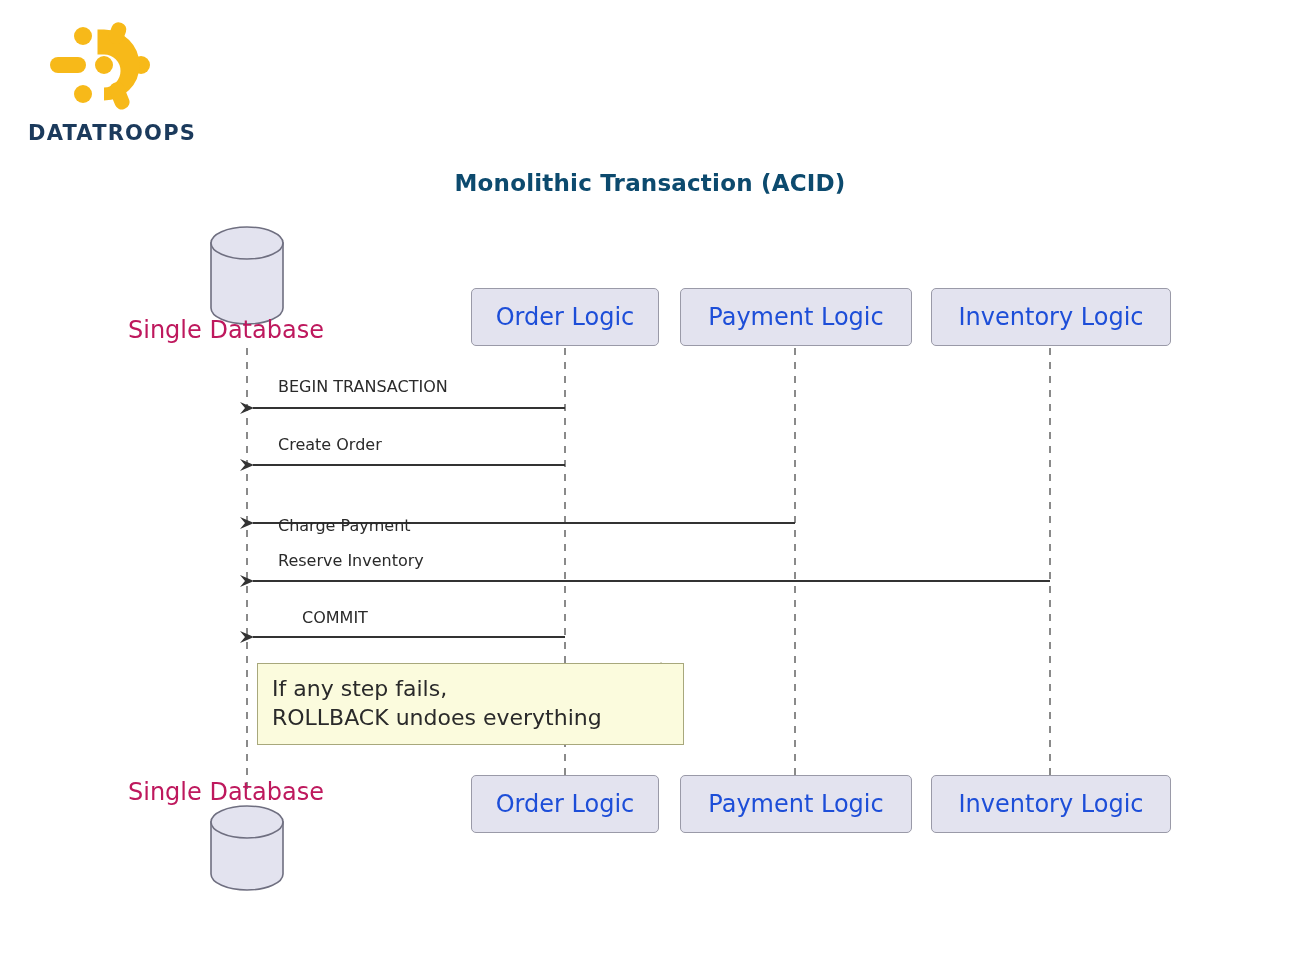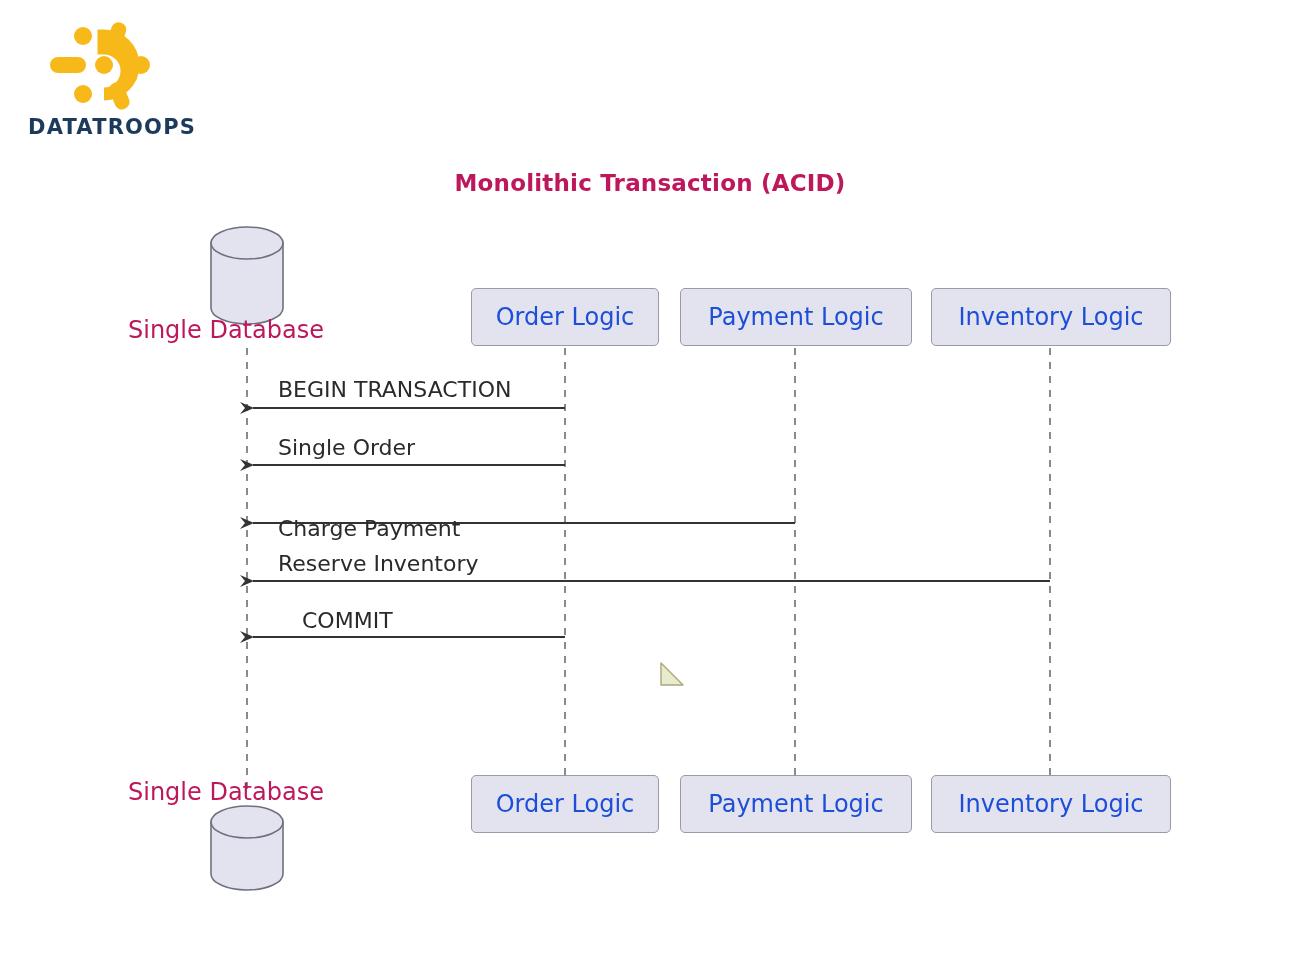--- a/index.html
+++ b/index.html
@@ -31,38 +31,38 @@
   .brand-mark {
     position: absolute;
     left: 20px;
     top: 0px;
     width: 120px;
     height: 90px;
   }
   .brand-word {
     position: absolute;
     left: 0px;
-    top: 95px;
+    top: 101px;
     font-family: "DejaVu Sans", sans-serif;
     font-size: 21px;
     font-weight: 700;
     letter-spacing: 1.2px;
     color: #1b3a5c;
     white-space: nowrap;
   }
   .diagram-title {
     position: absolute;
     left: 0;
     top: 170px;
     width: 1300px;
     text-align: center;
     font-family: "DejaVu Sans", sans-serif;
     font-size: 23px;
     font-weight: 700;
-    color: #be185d;
+    color: #0c4a6e;
     letter-spacing: 0.2px;
   }
   .lifeline-box {
     position: absolute;
     box-sizing: border-box;
     background: #e3e3ef;
     border: 1.4px solid #9a9aa8;
     border-radius: 5px;
     display: flex;
     align-items: center;
@@ -75,21 +75,21 @@
   .db-label {
     position: absolute;
     font-family: "DejaVu Sans", sans-serif;
     font-size: 24px;
     color: #be185d;
     white-space: nowrap;
   }
   .msg-label {
     position: absolute;
     font-family: "DejaVu Sans", sans-serif;
-    font-size: 22px;
+    font-size: 16px;
     color: #2a2a2a;
     white-space: nowrap;
   }
   .note-box {
     position: absolute;
     box-sizing: border-box;
     background: #fbfbdd;
     border: 1.4px solid #a8a87c;
     padding: 10px 14px 10px 14px;
     font-family: "DejaVu Sans", sans-serif;
@@ -176,19 +176,23 @@
     <span>Payment Logic</span>
   </div>
   <div class="lifeline-box" style="left:931px; top:775px; width:240px; height:58px;">
     <span>Inventory Logic</span>
   </div>
 
   <div class="db-label" style="left:128px; top:316px;">Single Database</div>
   <div class="db-label" style="left:128px; top:778px;">Single Database</div>
 
   <div class="msg-label" style="left:278px; top:377px;">BEGIN TRANSACTION</div>
-  <div class="msg-label" style="left:278px; top:435px;">Single Order</div>
+  <div class="msg-label" style="left:278px; top:435px;">Create Order</div>
   <div class="msg-label" style="left:278px; top:516px;">Charge Payment</div>
   <div class="msg-label" style="left:278px; top:551px;">Reserve Inventory</div>
   <div class="msg-label" style="left:278px; top:608px;margin-left:24px;">COMMIT</div>
 
+  <div class="note-box" style="left:257px; top:663px; width:427px; height:82px;">
+    <span class="note-line">If any step fails,</span>
+    <span class="note-line">ROLLBACK undoes everything</span>
+  </div>
 
 </div>
 
 </body></html>

